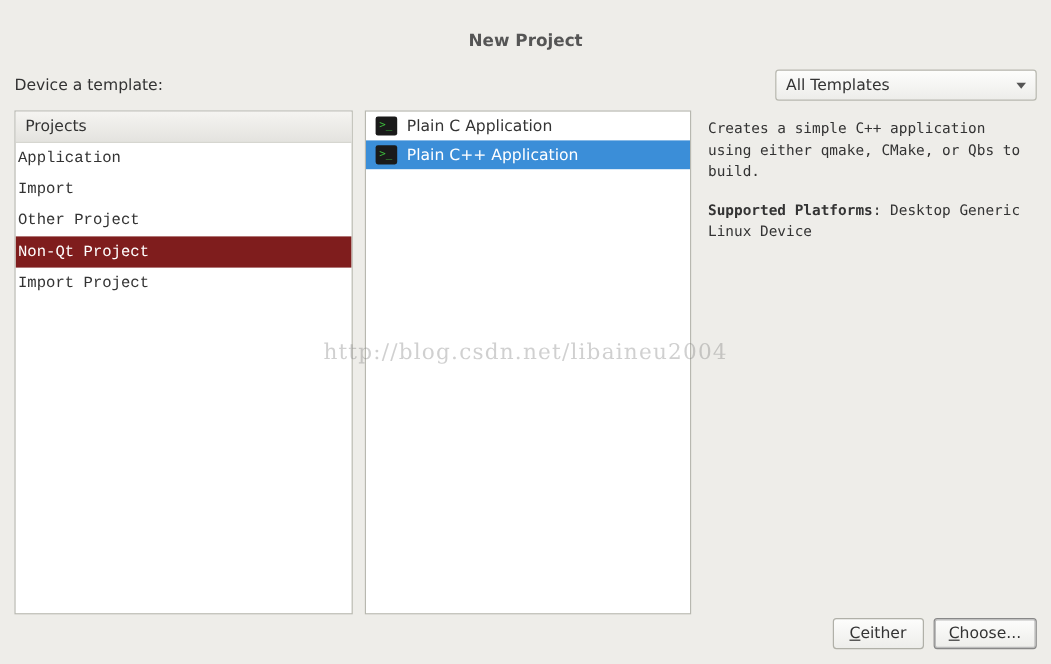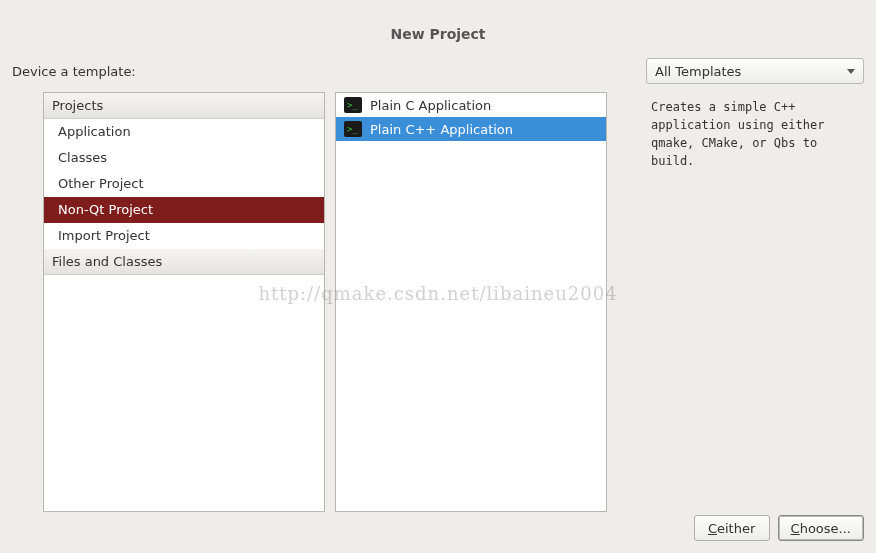--- a/index.html
+++ b/index.html
@@ -53,43 +53,44 @@
       gap: 10px;
       padding: 0 12px;
       height: 420px;
     }
     .col {
       background: #fff;
       border: 1px solid #b8b8b0;
       flex: 1;
       overflow: hidden;
     }
-    .col-left { flex: 0 0 282px; margin-left: 31px; }
+    .col-left { flex: 0 0 282px; }
     .col-mid { flex: 0 0 272px; }
     .col-right {
       flex: 1;
       border: none;
       background: transparent;
       padding: 6px 4px;
       font-family: "DejaVu Sans Mono", "Liberation Mono", monospace;
       font-size: 12px;
       line-height: 1.5;
       color: #333;
     }
     .cat-header {
       background: linear-gradient(#f5f4f1, #e4e3df);
       border-bottom: 1px solid #cdccc5;
       padding: 5px 8px;
       font-size: 13px;
       color: #333;
     }
     .cat-item {
-      padding: 5px 14px;
+      padding: 5px 2px;
       cursor: pointer;
       border-bottom: 1px solid transparent;
+      font-family: Liberation Mono, monospace;
     }
     .cat-item.selected {
       background: #7f1d1d;
       color: #fff;
     }
     .tpl-item {
       display: flex;
       align-items: center;
       gap: 8px;
       padding: 4px 8px;
@@ -110,21 +111,21 @@
     .tpl-icon::before {
       content: ">_";
       position: absolute;
       left: 3px;
       top: 0;
       color: #3fbf3f;
       font-size: 9px;
       font-family: monospace;
       line-height: 16px;
     }
-    .desc p { margin-bottom: 14px; margin-left: 30px; }
+    .desc p { margin-bottom: 14px; }
     .desc .platforms-label { font-weight: bold; }
     .button-row {
       position: absolute;
       bottom: 12px;
       right: 12px;
       display: flex;
       gap: 8px;
     }
     .btn {
       min-width: 76px;
@@ -168,47 +169,49 @@
   <div class="dropdown">
     <span>All Templates</span>
     <span class="dropdown-arrow"></span>
   </div>
 </div>
 
 <div class="columns">
   <div class="col col-left">
     <div class="cat-header">Projects</div>
     <div class="cat-item">Application</div>
-    <div class="cat-item">Classes</div>
+    <div class="cat-item">Import</div>
     <div class="cat-item">Other Project</div>
     <div class="cat-item selected">Non-Qt Project</div>
     <div class="cat-item">Import Project</div>
-    <div class="cat-header">Files and Classes</div>
   </div>
 
   <div class="col col-mid">
     <div class="tpl-item">
       <span class="tpl-icon"></span>
       <span>Plain C Application</span>
     </div>
     <div class="tpl-item selected">
       <span class="tpl-icon"></span>
       <span>Plain C++ Application</span>
     </div>
   </div>
 
   <div class="col col-right desc">
     <p>Creates a simple C++ application using either qmake, CMake, or Qbs to build.</p>
+    <p>
+      <span class="platforms-label">Supported Platforms</span><span>: Desktop Generic Linux Device</span>
+    </p>
   </div>
 </div>
 
 <div class="button-row">
   <div class="btn">
     <span class="underline">C</span>
       <span>either</span>
   </div>
   <div class="btn default">
     <span class="underline">C</span>
       <span>hoose...</span>
   </div>
 </div>
 
-<div class="watermark">http://qmake.csdn.net/libaineu2004</div>
+<div class="watermark">http://blog.csdn.net/libaineu2004</div>
 
 </body></html>

